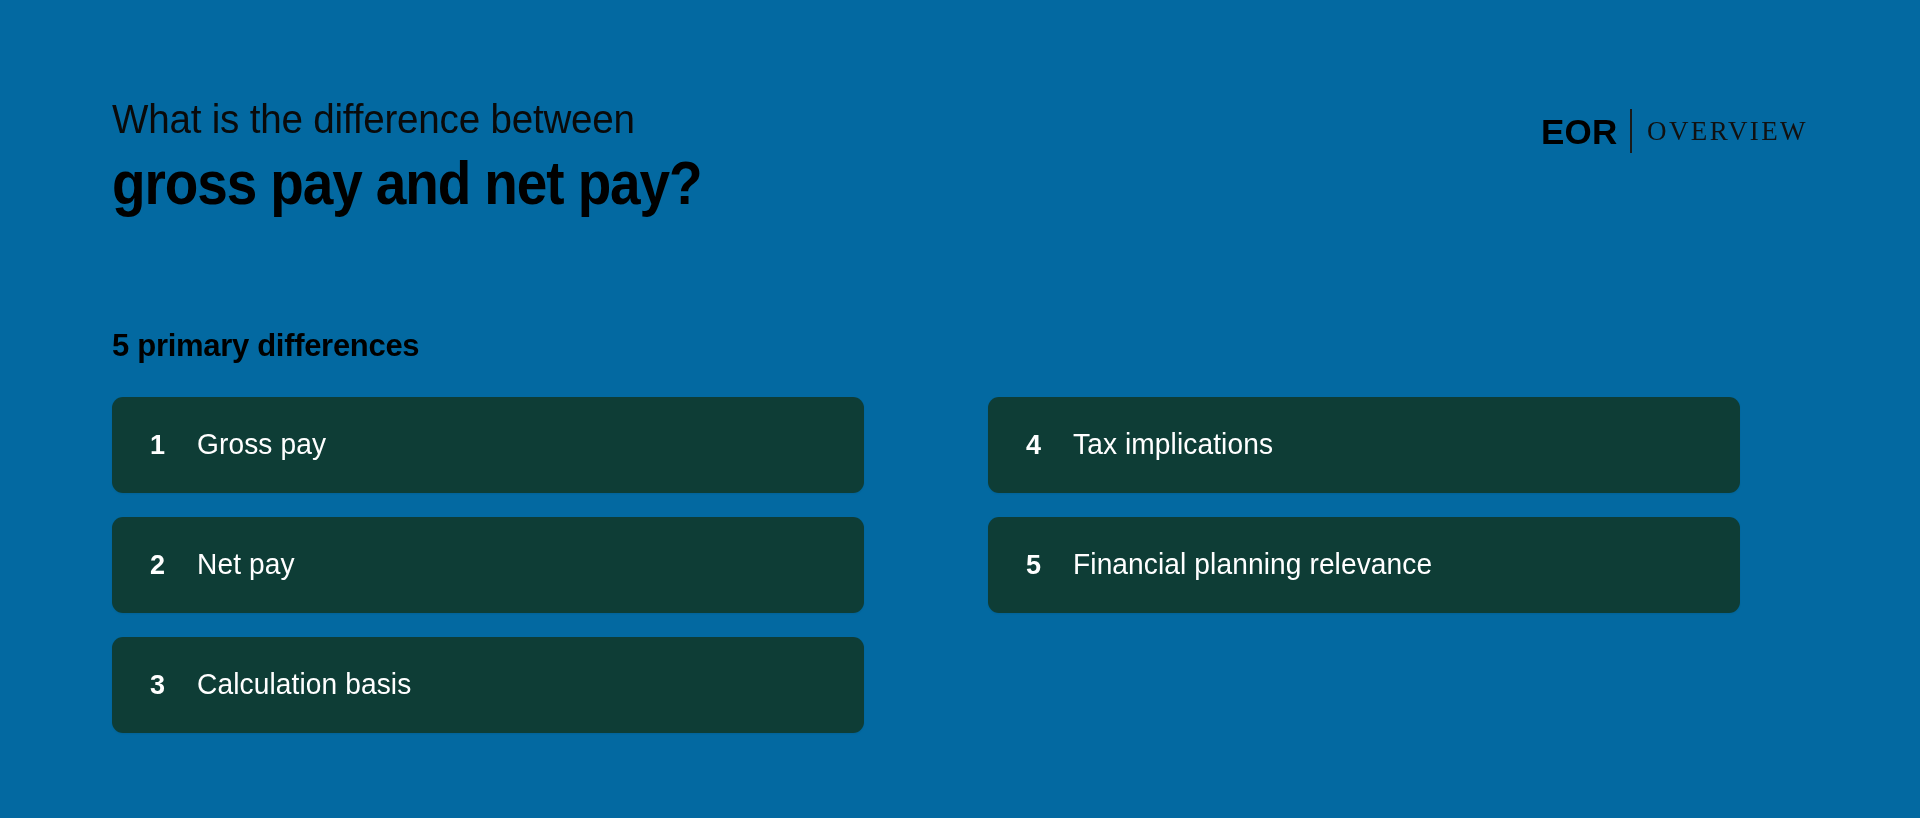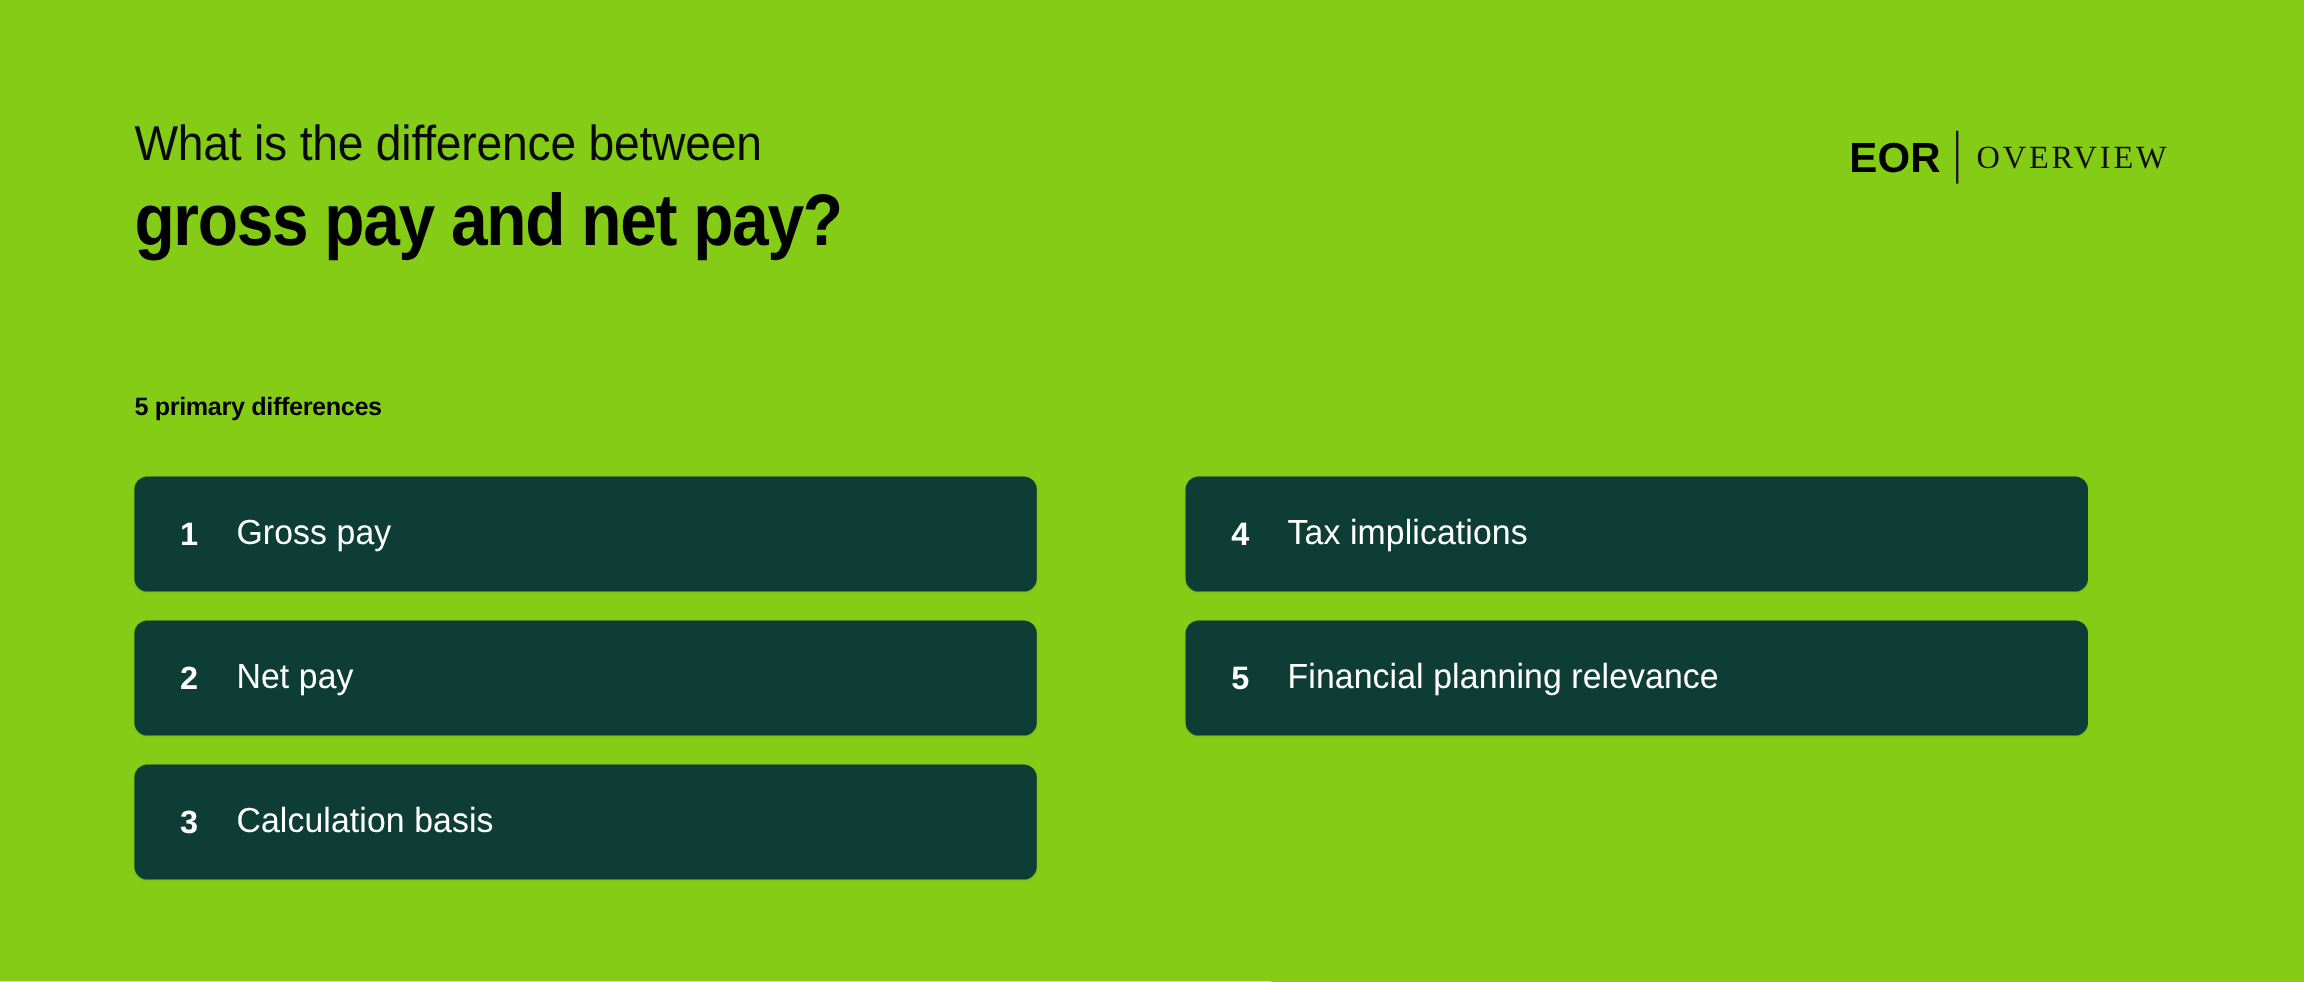--- a/index.html
+++ b/index.html
@@ -15,21 +15,21 @@
   body {
     font-family: "Liberation Sans", sans-serif;
     color: #000000;
     -webkit-font-smoothing: antialiased;
   }
 
   .slide {
     position: relative;
     width: 1920px;
     height: 818px;
-    background: #84cc16;
+    background: #0369a1;
   }
 
   
   .header {
     position: absolute;
     left: 112px;
     top: 96px;
     right: 112px;
     height: 110px;
   }
@@ -102,21 +102,21 @@
     line-height: 1;
     padding-left: 15px;
   }
 
   
   .subhead {
     position: absolute;
     left: 112px;
     top: 328px;
     font-family: "Liberation Sans", sans-serif;
-    font-size: 21px;
+    font-size: 31px;
     font-weight: 700;
     letter-spacing: -0.3px;
     color: #000000;
     white-space: nowrap;
   }
 
   
   .pill-grid {
     position: absolute;
     left: 112px;

